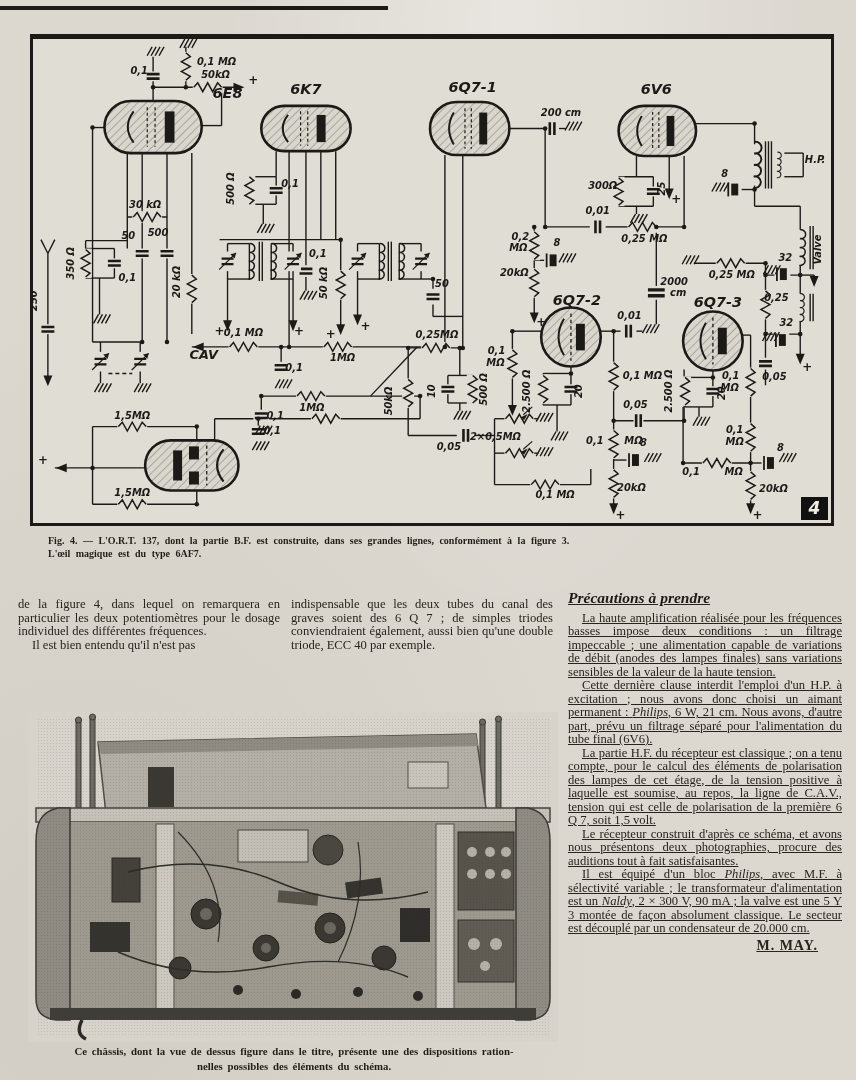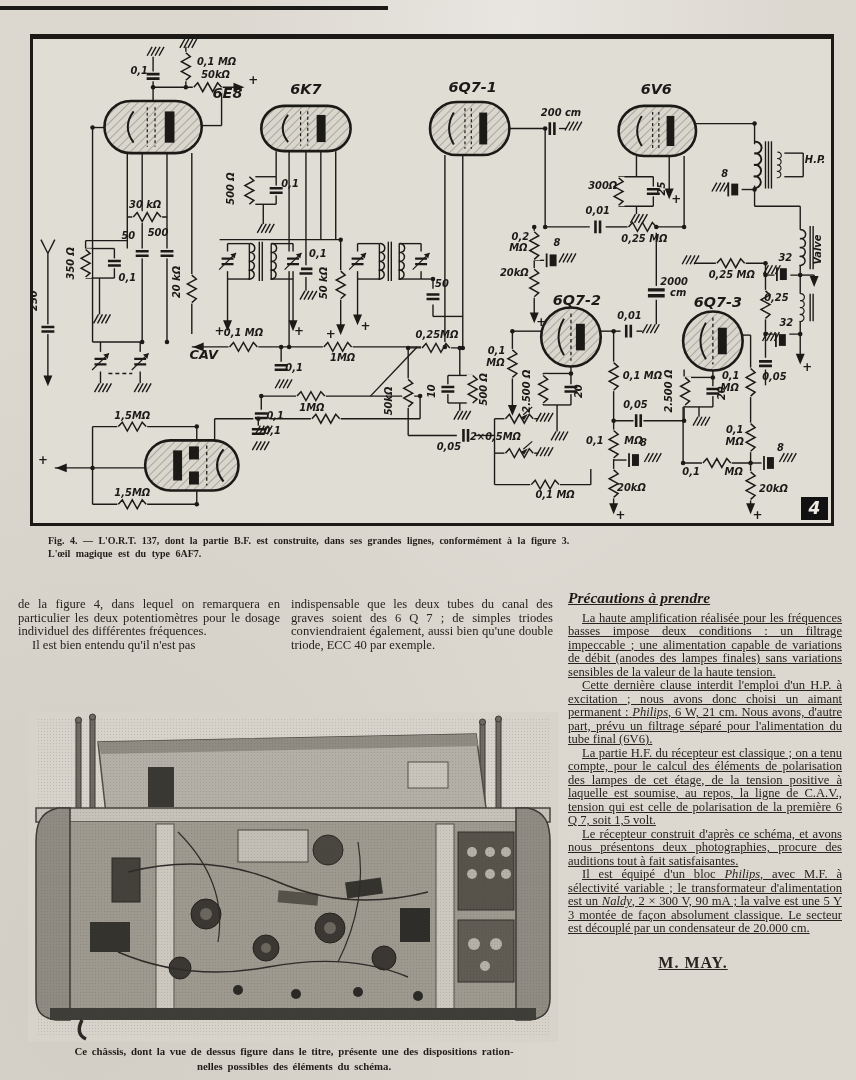--- a/index.html
+++ b/index.html
@@ -20,21 +20,21 @@
          font-size:17px;text-align:center;line-height:23px;}
   .fig4-caption{position:absolute;left:48px;top:534px;width:760px;text-align:left;
                 font-weight:bold;font-size:10px;line-height:1.3;color:#211e19;word-spacing:3px;font-family:Liberation Serif, serif;}
   .col{position:absolute;font-size:12.6px;line-height:13.5px;text-align:justify;color:#27241f;}
   .col p{margin:0 0 0 0;text-indent:14px;}
   .col1{left:18px;top:598px;width:262px;}
   .col2{left:291px;top:598px;width:262px;}
   .col1 p:first-child, .col2 p:first-child{text-indent:0;}
   .col3{left:568px;top:591px;width:274px;text-decoration:underline;}
   .col3 h3{margin:0 0 7px 0;font-size:15.5px;font-style:italic;font-weight:bold;color:#1e1b16;}
-  .col3 .sig{text-align:center;padding-right:24px;font-weight:bold;letter-spacing:1px;margin-top:20px;font-size:16px;}
+  .col3 .sig{text-align:right;padding-right:24px;font-weight:bold;letter-spacing:1px;margin-top:3px;font-size:14px;}
   .photo{position:absolute;left:28px;top:712px;width:530px;height:330px;}
   .photo svg{display:block;}
   .photo-caption{position:absolute;left:30px;top:1044px;width:528px;text-align:center;
                  font-weight:bold;font-size:10.8px;line-height:1.35;color:#211e19;word-spacing:2px;}
 </style>
 </head>
 <body>
 
 <div class="page">
   <div class="top-rule"></div>

